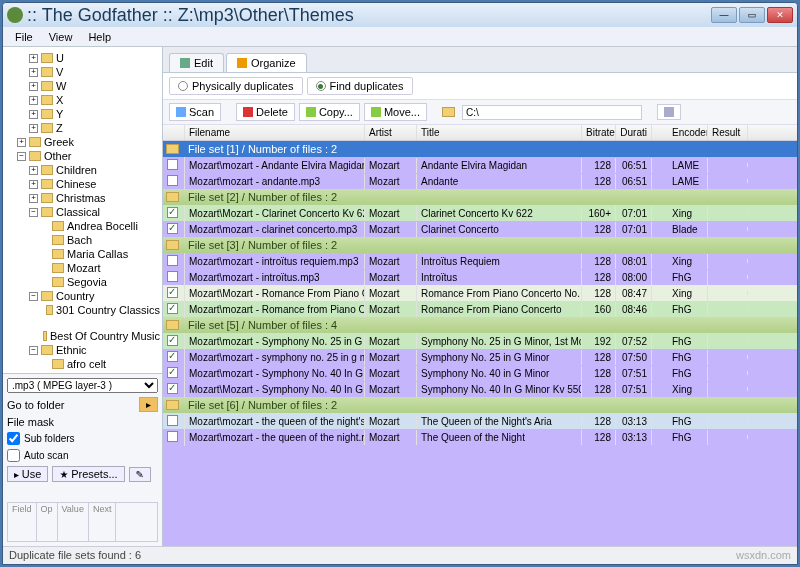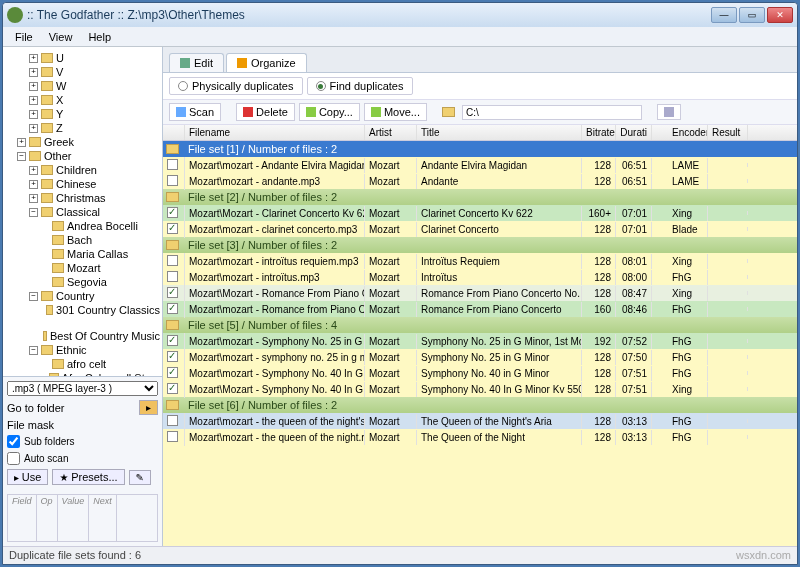--- a/index.html
+++ b/index.html
@@ -1,53 +1,53 @@
 <!DOCTYPE html>
 <html><head>
 <meta charset="utf-8">
 <style>
 * { margin: 0; padding: 0; box-sizing: border-box; font-family: Tahoma, sans-serif; font-size: 11px; }
 body { background: #4a7ab0; width: 800px; height: 567px; overflow: hidden; }
 .window { background: #fff; border: 1px solid #3a5a80; border-radius: 4px 4px 0 0; margin: 2px; height: 563px; display: flex; flex-direction: column; }
 .titlebar { background: linear-gradient(#e8f0fa,#c9dcf0); height: 24px; display: flex; align-items: center; padding: 0 4px; border-radius: 4px 4px 0 0; }
 .titlebar .icon { width: 16px; height: 16px; background: #5a8a3a; border-radius: 50%; margin-right: 4px; }
-.titlebar .title { flex: 1; color: #1a3a5a; font-size: 12px; }
+.titlebar .title { flex: 1; color: #1a3a5a; font-size: 18px; }
 .winbtns { display: flex; gap: 2px; }
 .winbtn { width: 26px; height: 16px; background: linear-gradient(#d0e0f0,#a0c0e0); border: 1px solid #7a9ac0; border-radius: 2px; display: flex; align-items: center; justify-content: center; font-size: 9px; }
 .winbtn.close { background: linear-gradient(#e88,#c44); border-color: #a33; color: #fff; }
 .menubar { background: #eef2f8; height: 20px; display: flex; align-items: center; padding: 0 4px; border-bottom: 1px solid #c0c8d0; }
 .menubar span { padding: 2px 8px; cursor: default; }
 .content { flex: 1; display: flex; overflow: hidden; }
 .leftpane { width: 160px; background: #fff; border-right: 1px solid #bcc8d8; display: flex; flex-direction: column; }
 .tree { flex: 1; overflow: auto; padding: 4px 2px; font-size: 10px; line-height: 14px; }
 .tree .node { white-space: nowrap; display: flex; align-items: center; }
 .tree .exp { width: 9px; height: 9px; border: 1px solid #888; display: inline-flex; align-items: center; justify-content: center; font-size: 8px; line-height: 1; margin-right: 3px; background: #fff; }
 .tree .noexp { width: 11px; display: inline-block; }
 .tree .fold { width: 12px; height: 10px; background: #f0d070; border: 1px solid #c0a050; margin-right: 3px; }
 .leftbottom { border-top: 1px solid #bcc8d8; padding: 4px; background: #f4f6fa; }
 .leftbottom select { width: 100%; font-size: 10px; }
 .leftbottom .row { display: flex; align-items: center; gap: 4px; margin-top: 4px; }
 .leftbottom .btn { padding: 1px 6px; border: 1px solid #aab; background: #eef; font-size: 10px; }
 .leftbottom label { font-size: 10px; }
-.gridsmall { border: 1px solid #ccd; height: 48px; margin-top: 9px; display: flex; font-style: italic; }
+.gridsmall { border: 1px solid #ccd; height: 40px; margin-top: 20px; display: flex; }
 .gridsmall div { border-right: 1px solid #ccd; padding: 1px 4px; font-size: 9px; color: #888; }
 .rightpane { flex: 1; display: flex; flex-direction: column; background: #f0f2f6; }
 .tabrow { display: flex; align-items: flex-end; height: 26px; padding-left: 6px; gap: 2px; background: #e8ecf2; border-bottom: 1px solid #bcc8d8; }
 .tab { padding: 3px 10px; border: 1px solid #bcc8d8; border-bottom: none; background: #f4f6fa; border-radius: 3px 3px 0 0; font-size: 10px; display: flex; gap: 4px; align-items: center; }
 .tab.active { background: #fff; }
 .tab .ti { width: 10px; height: 10px; }
 .subtab { display: flex; padding: 4px 6px; gap: 4px; background: #fff; border-bottom: 1px solid #dde; }
 .subtab .opt { padding: 2px 8px; border: 1px solid #ccd; border-radius: 2px; font-size: 10px; display: flex; gap: 4px; align-items: center; }
 .subtab .opt .radio { width: 10px; height: 10px; border: 1px solid #888; border-radius: 50%; }
 .subtab .opt.active .radio::after { content: ""; width: 5px; height: 5px; background: #3a7a3a; border-radius: 50%; display: block; margin: 1.5px; }
 .toolbar { display: flex; align-items: center; padding: 3px 6px; gap: 4px; background: #f4f6fa; border-bottom: 1px solid #dde; }
 .tbtn { padding: 2px 6px; border: 1px solid #ccd; background: #fff; font-size: 10px; display: flex; gap: 3px; align-items: center; }
 .tbtn .ic { width: 10px; height: 10px; }
 .toolbar input { flex: 0 0 180px; font-size: 10px; padding: 1px 3px; border: 1px solid #ccd; }
-.grid { flex: 1; overflow: auto; background: #fef9c3; }
+.grid { flex: 1; overflow: auto; background: #c4b5fd; }
 .ghead { display: flex; background: linear-gradient(#f8f8f8,#e8e8e8); border-bottom: 1px solid #ccd; position: sticky; top: 0; }
 .ghead div, .grow div { padding: 2px 4px; font-size: 10px; border-right: 1px solid #e0e0e0; overflow: hidden; white-space: nowrap; }
 .c-chk { width: 22px; }
 .c-file { width: 180px; }
 .c-art { width: 52px; }
 .c-title { width: 165px; }
 .c-br { width: 34px; text-align: right; }
 .c-dur { width: 36px; text-align: right; }
 .c-enc { width: 40px; margin-left: 16px; }
 .c-res { width: 40px; }

